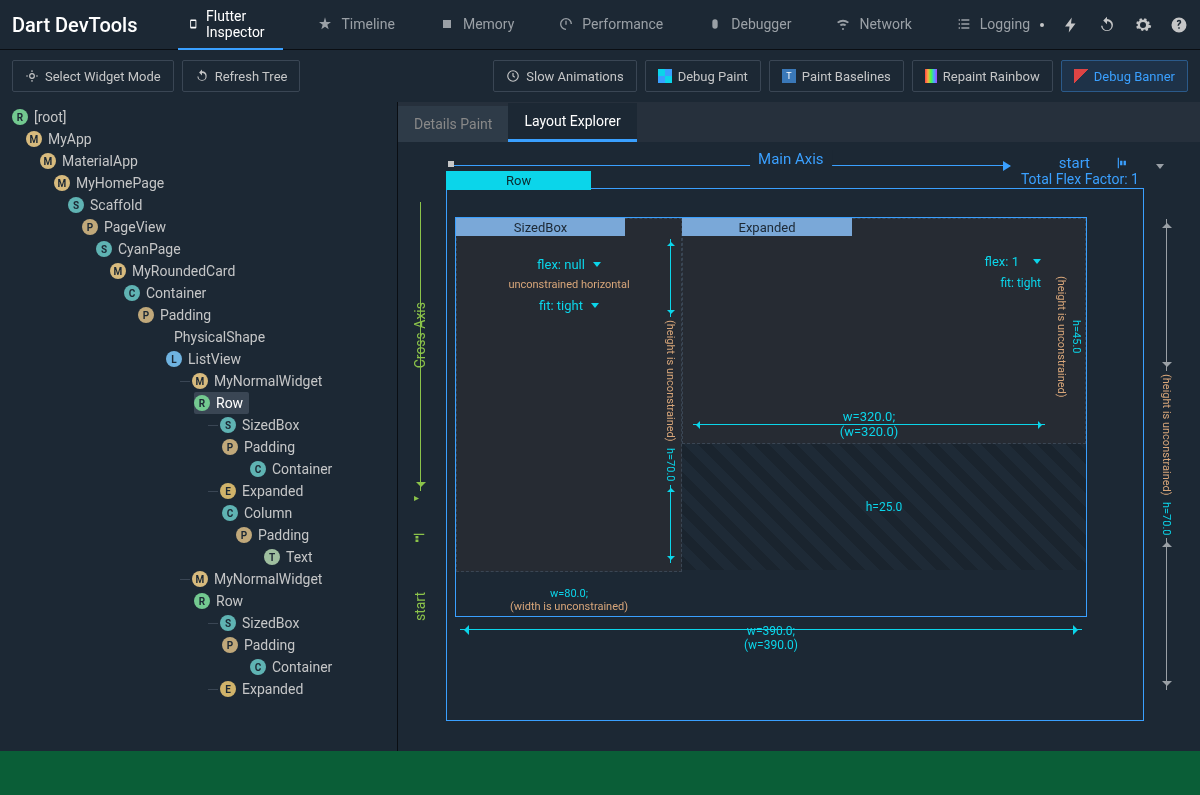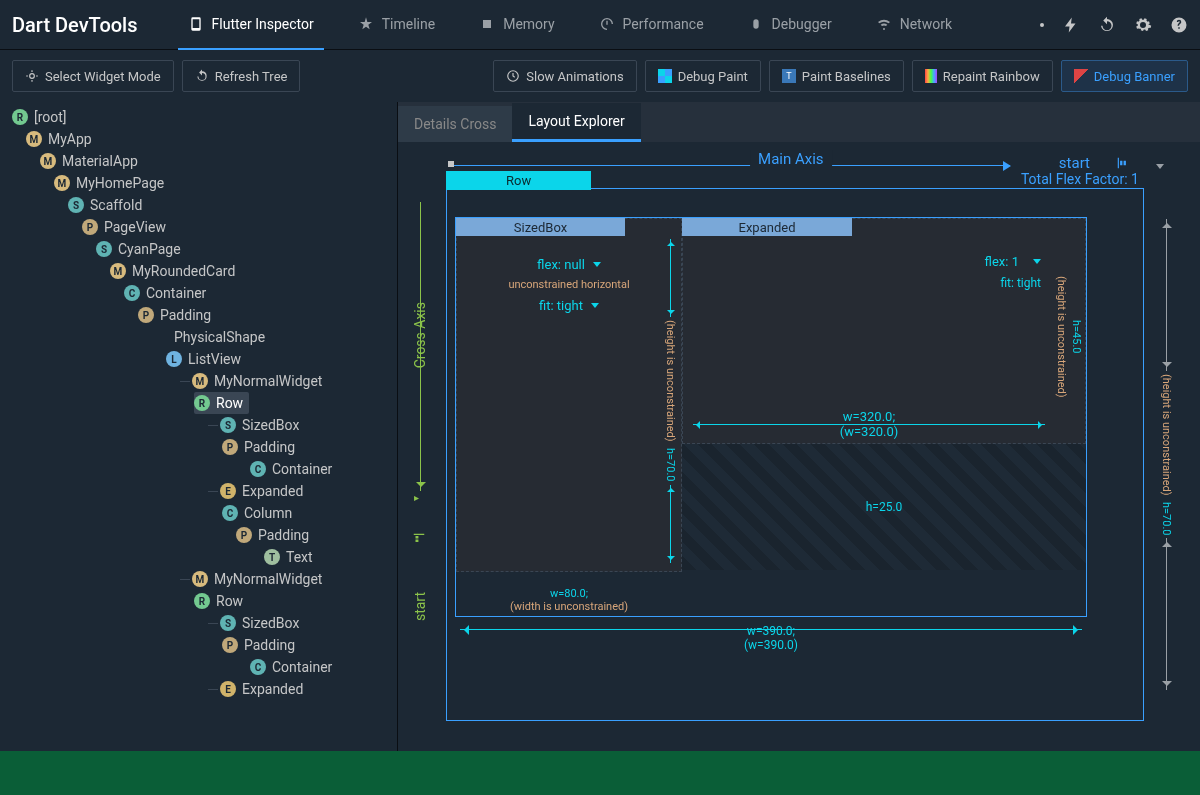--- a/index.html
+++ b/index.html
@@ -154,20 +154,26 @@
             <path d="M12 5a4 4 0 014 4v6a4 4 0 01-8 0V9a4 4 0 014-4zM4 12h4M16 12h4M6 7l3 2M18 7l-3 2M6 17l3-2M18 17l-3-2"></path>
           </svg>
         <span>Debugger</span>
       </div>
       <div class="tab">
         <svg viewBox="0 0 24 24">
             <path d="M3 9a15 15 0 0118 0l-2 2a12 12 0 00-14 0zM7 13a9 9 0 0110 0l-2 2a6 6 0 00-6 0zM12 18a1.5 1.5 0 110 3 1.5 1.5 0 010-3z"></path>
           </svg>
         <span>Network</span>
       </div>
+      <div class="tab">
+        <svg viewBox="0 0 24 24">
+            <path d="M4 5h2v2H4zM8 5h12v2H8zM4 11h2v2H4zM8 11h12v2H8zM4 17h2v2H4zM8 17h12v2H8z"></path>
+          </svg>
+        <span>Logging</span>
+      </div>
     </div>
     <div class="topicons">
       <div class="dot"></div>
       <svg viewBox="0 0 24 24">
           <path d="M13 2L4 14h6l-1 8 9-12h-6z"></path>
         </svg>
       <svg viewBox="0 0 24 24">
           <path d="M12 4V1L7 6l5 5V7a6 6 0 11-6 6H4a8 8 0 108-9z"></path>
         </svg>
       <svg viewBox="0 0 24 24">
@@ -461,21 +467,21 @@
             </svg></span>
           <span class="node" style="display: inline-flex; align-items: center;">
             <span class="badge bE">E</span>
             <span>Expanded</span>
           </span>
         </div>
       </div>
 
     <div class="main">
       <div class="subtabs">
-        <div class="subtab">Details Cross</div>
+        <div class="subtab">Details Paint</div>
         <div class="subtab active">Layout Explorer</div>
       </div>
       <div class="explorer">
         <div class="mainaxis-arrow"></div>
         <div class="mainaxis-label" style="top:8px;background:#1c2834;display:inline-block;padding:0 8px;left:50%;right:auto;transform:translateX(-60%)">Main Axis</div>
         <div class="start-top">start</div>
         <div class="align-icon"><svg width="14" height="14" viewBox="0 0 24 24" fill="#3aa0ff">
               <path d="M3 3h2v18H3zM7 8h4v8H7zM13 8h4v8h-4z"></path>
             </svg></div>
         <div class="align-caret"><span class="chev"></span></div>

